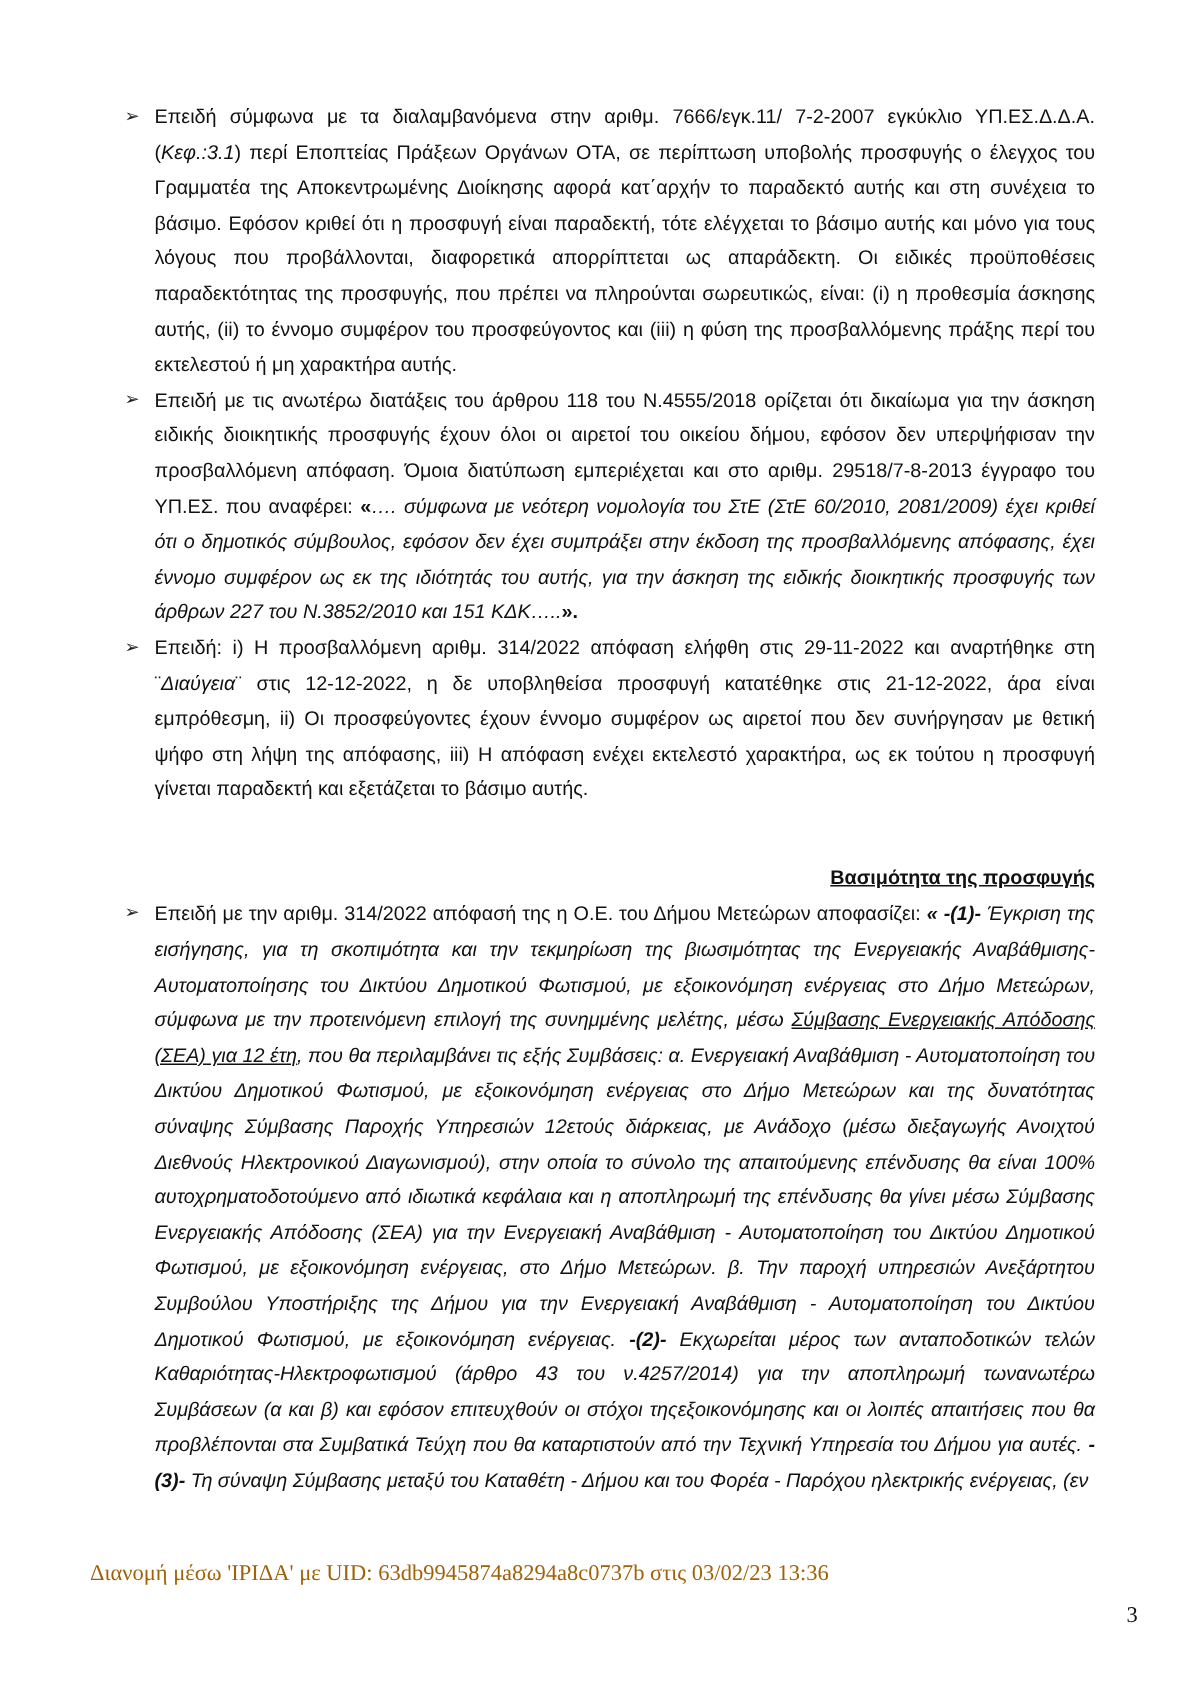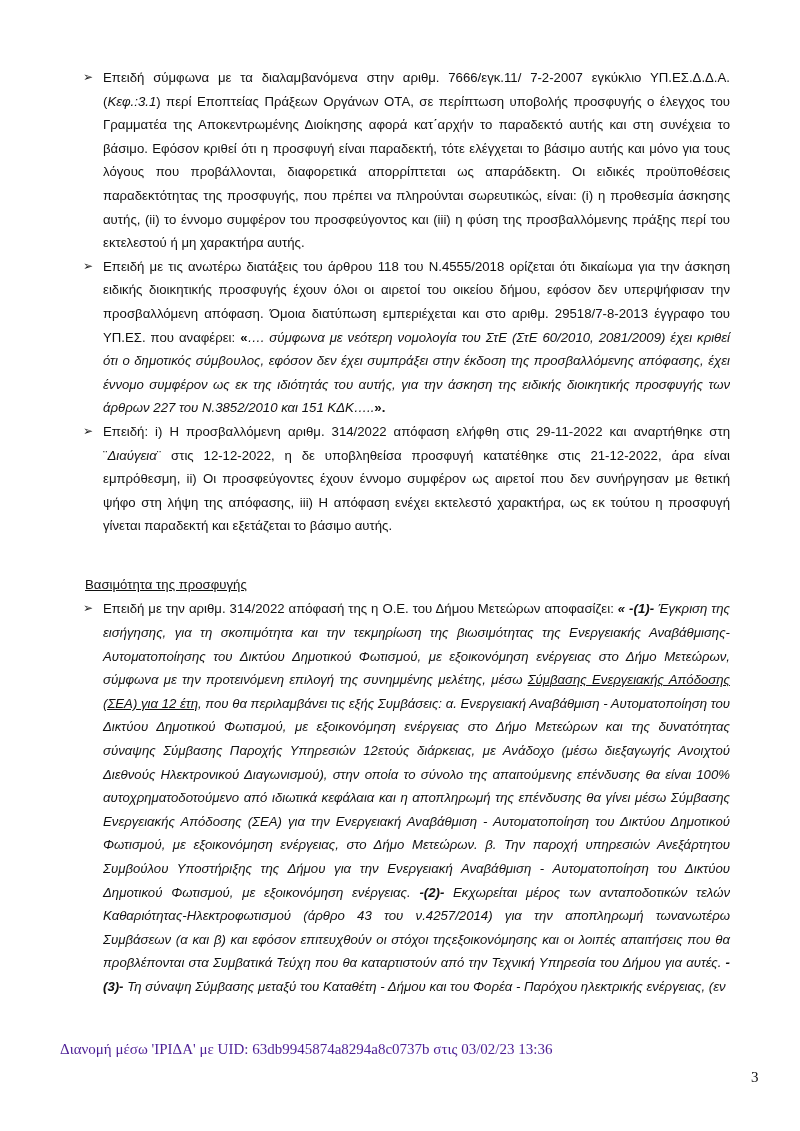--- a/index.html
+++ b/index.html
@@ -10,25 +10,25 @@
       font-family: "Liberation Sans", sans-serif; font-size: 13.2px; line-height: 23.6px; color: #111;
       text-align: justify;
     }
     .bullet { position: relative; padding-left: 18px; margin: 0; }
     .bullet .mark {
       position: absolute; left: -2px; top: 0; font-size: 12px; color: #222;
     }
     .bullet p { margin: 0; }
     .gap { height: 35px; }
     .heading {
-      text-align: left; font-weight: normal; text-decoration: underline; margin: 0 0 1px 0;
+      text-align: right; font-weight: bold; text-decoration: underline; margin: 0 0 1px 0;
     }
     .footer {
       position: absolute; left: 60px; top: 1041px;
-      font-family: "Liberation Serif", serif; font-size: 15px; color: #4c1d95;
+      font-family: "Liberation Serif", serif; font-size: 15px; color: #a16207;
     }
     .pagenum {
       position: absolute; left: 751px; top: 1069px;
       font-family: "Liberation Serif", serif; font-size: 15px; color: #111;
     }
   </style>
 </head>
 <body>
 
 <div class="page">

